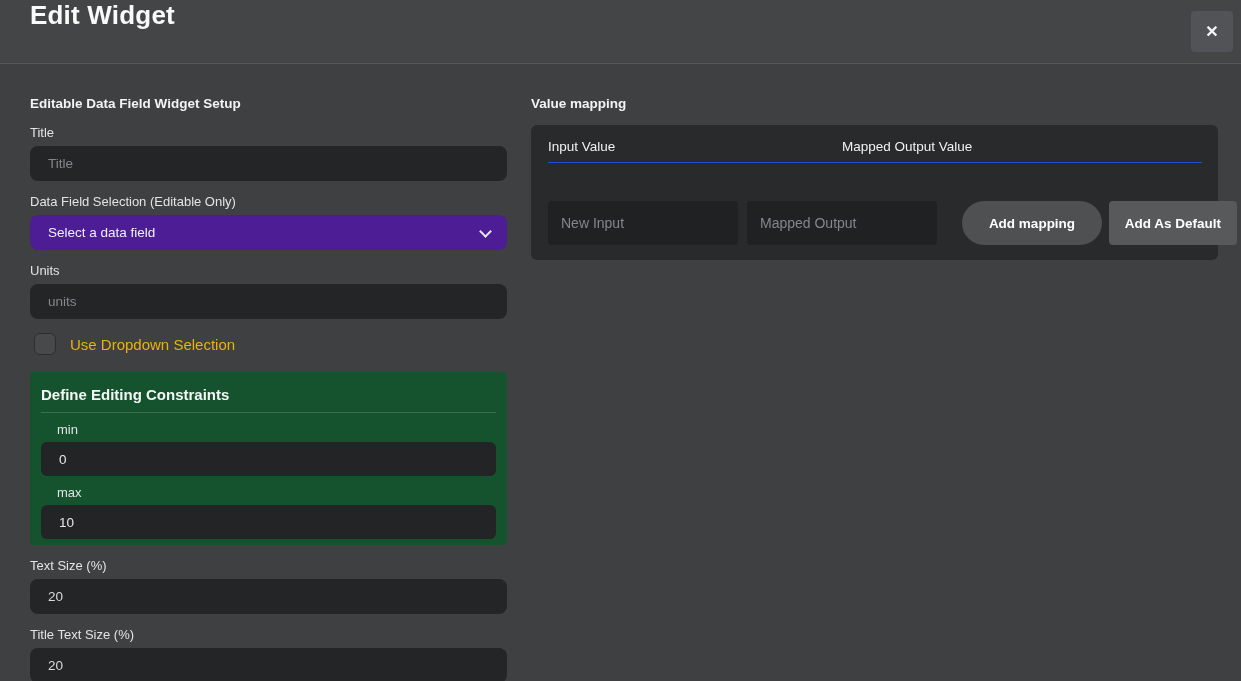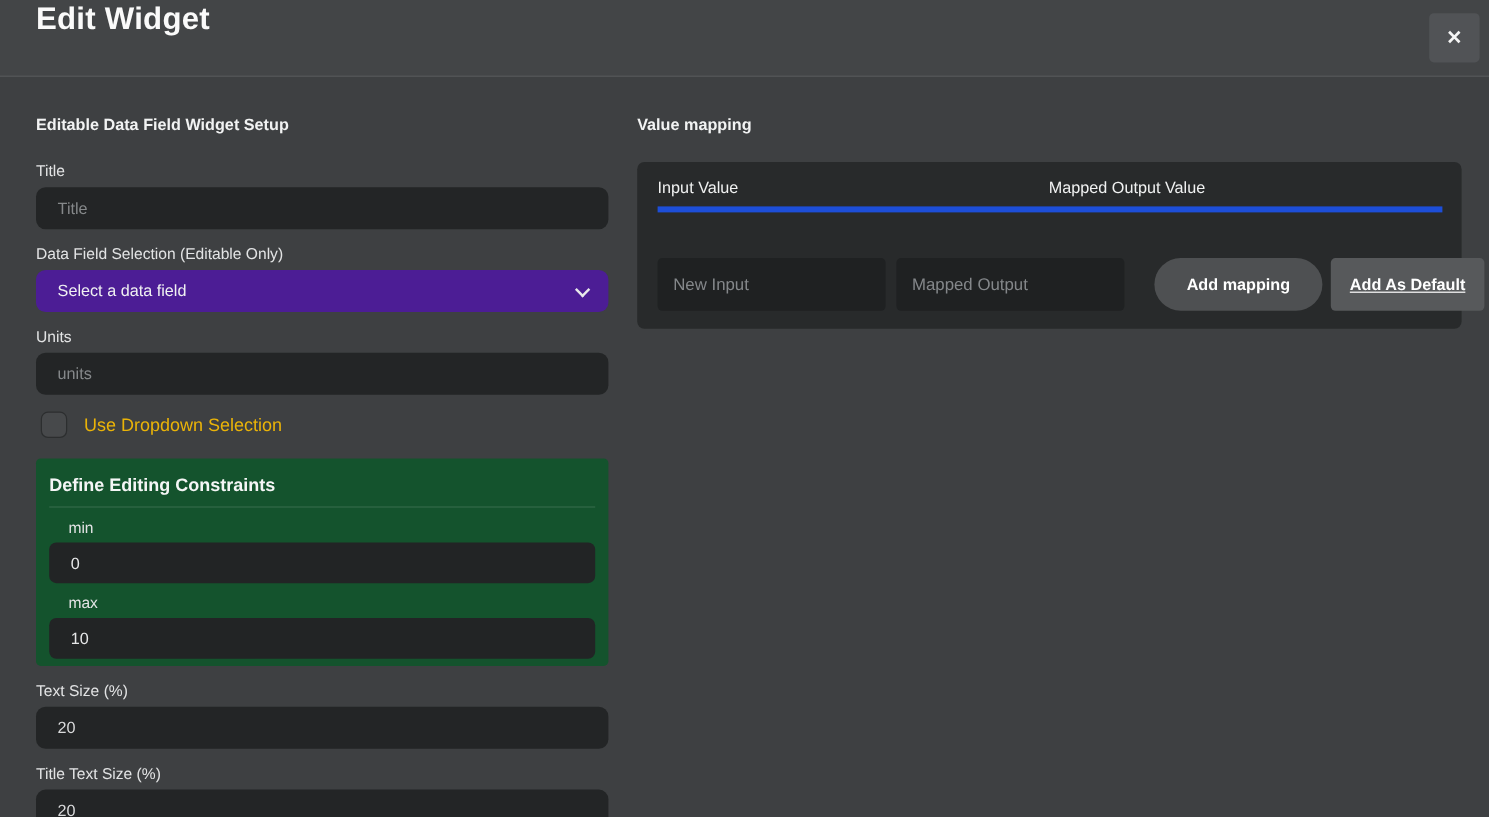--- a/index.html
+++ b/index.html
@@ -47,21 +47,21 @@
 
   
   .modal-body { display: flex; padding: 32px 0 0 30px; align-items: flex-start; }
   .left-col { width: 477px; flex: none; }
   .right-col { width: 687px; flex: none; margin-left: 24px; }
 
   .section-title {
     font-size: 13.5px;
     font-weight: 700;
     color: #f2f3f3;
-    margin-bottom: 24px;
+    margin-bottom: 14px;
   }
 
   .field-label {
     font-size: 13px;
     color: #e2e3e4;
     margin: 13px 0 6px;
   }
   .field-label.first { margin-top: 0; }
 
   .text-input {
@@ -144,22 +144,21 @@
   .mapping-panel {
     background: #282a2b;
     border-radius: 6px;
     padding: 14px 16px 15px 17px;
   }
   .mapping-header {
     display: flex;
     font-size: 13.5px;
     color: #f0f1f1;
     padding-bottom: 8px;
-    border-bottom: 5px solid #1d4ed8;
-    gap: 32px;
+    border-bottom: 1px solid #1d4ed8;
   }
   .mapping-col-input { width: 294px; flex: none; }
   .mapping-col-output { flex: 1; }
   .mapping-controls {
     display: flex;
     gap: 9px;
     margin-top: 38px;
     align-items: center;
   }
   .mapping-input {
@@ -181,21 +180,21 @@
     border: none;
     border-radius: 4px;
     color: #ffffff;
     font-weight: 700;
     font-size: 13.5px;
     font-family: "Liberation Sans", sans-serif;
     cursor: pointer;
     flex: none;
   }
   .btn-add-mapping { width: 140px; background: #4e5052; margin-left: 16px; border-radius: 22px; }
-  .btn-add-default { width: 128px; background: #57595b; margin-left: -2px; text-decoration: underline; }
+  .btn-add-default { width: 128px; background: #57595b; margin-left: -2px; }
 </style>
 </head>
 <body>
 
 <div class="modal">
 
   <div class="modal-header">
     <div class="modal-title">Edit Widget</div>
   </div>
   <button class="close-btn">

